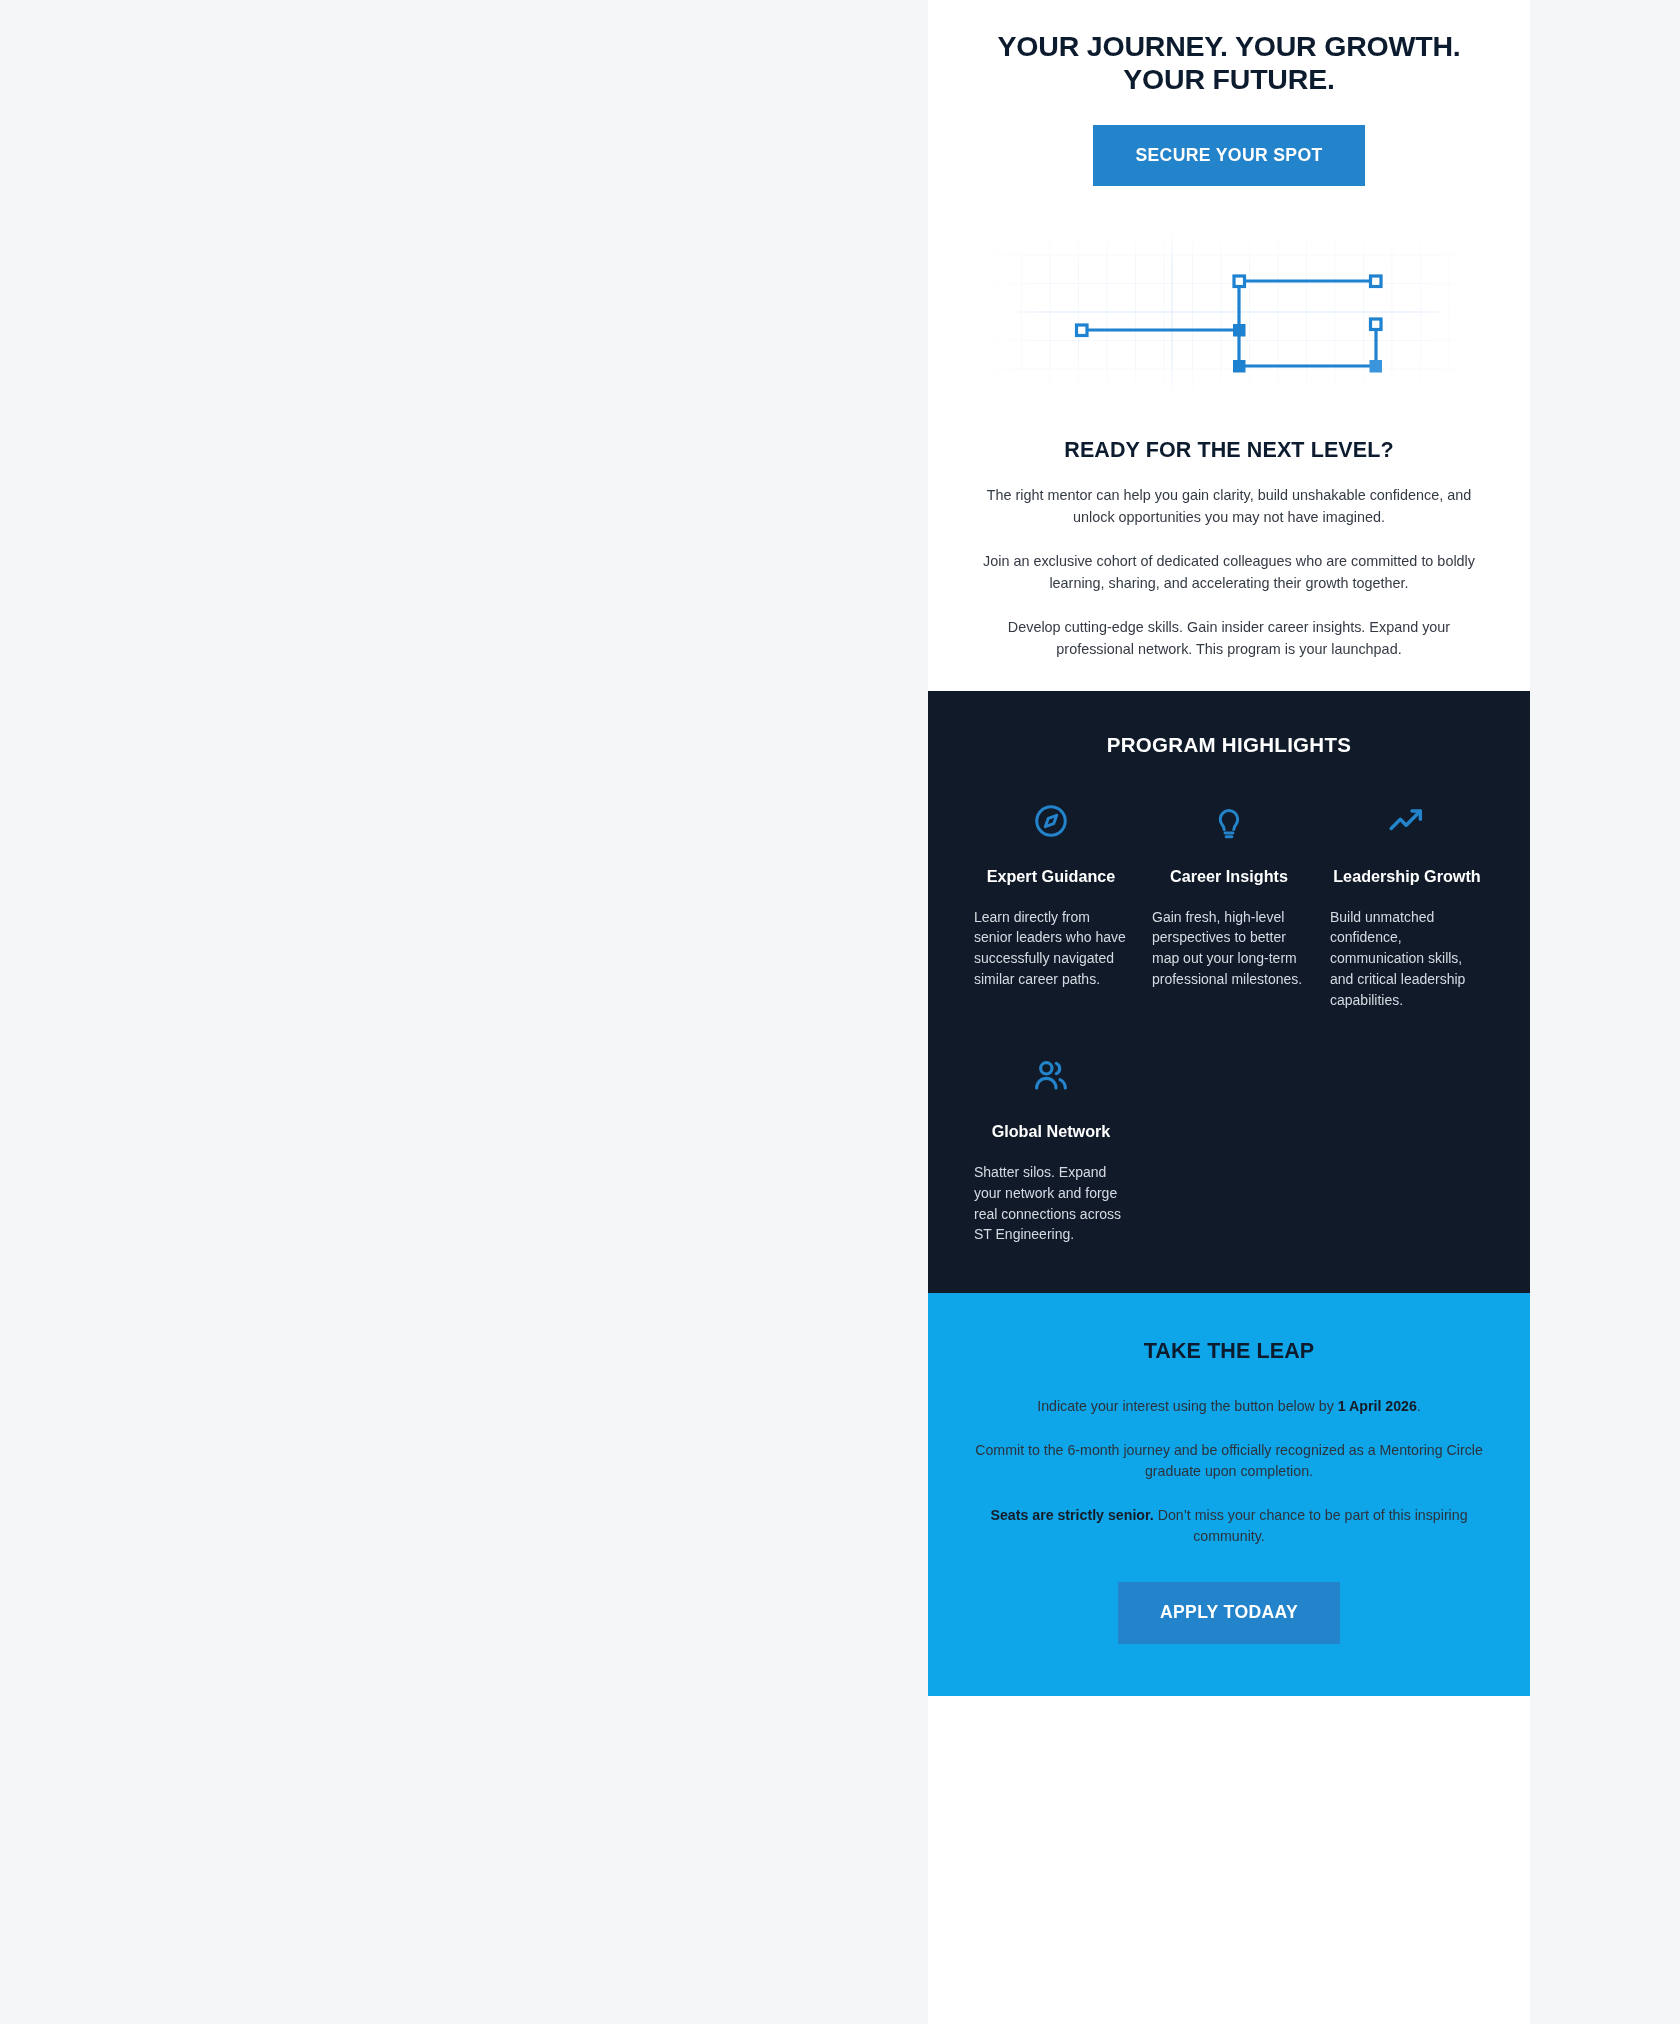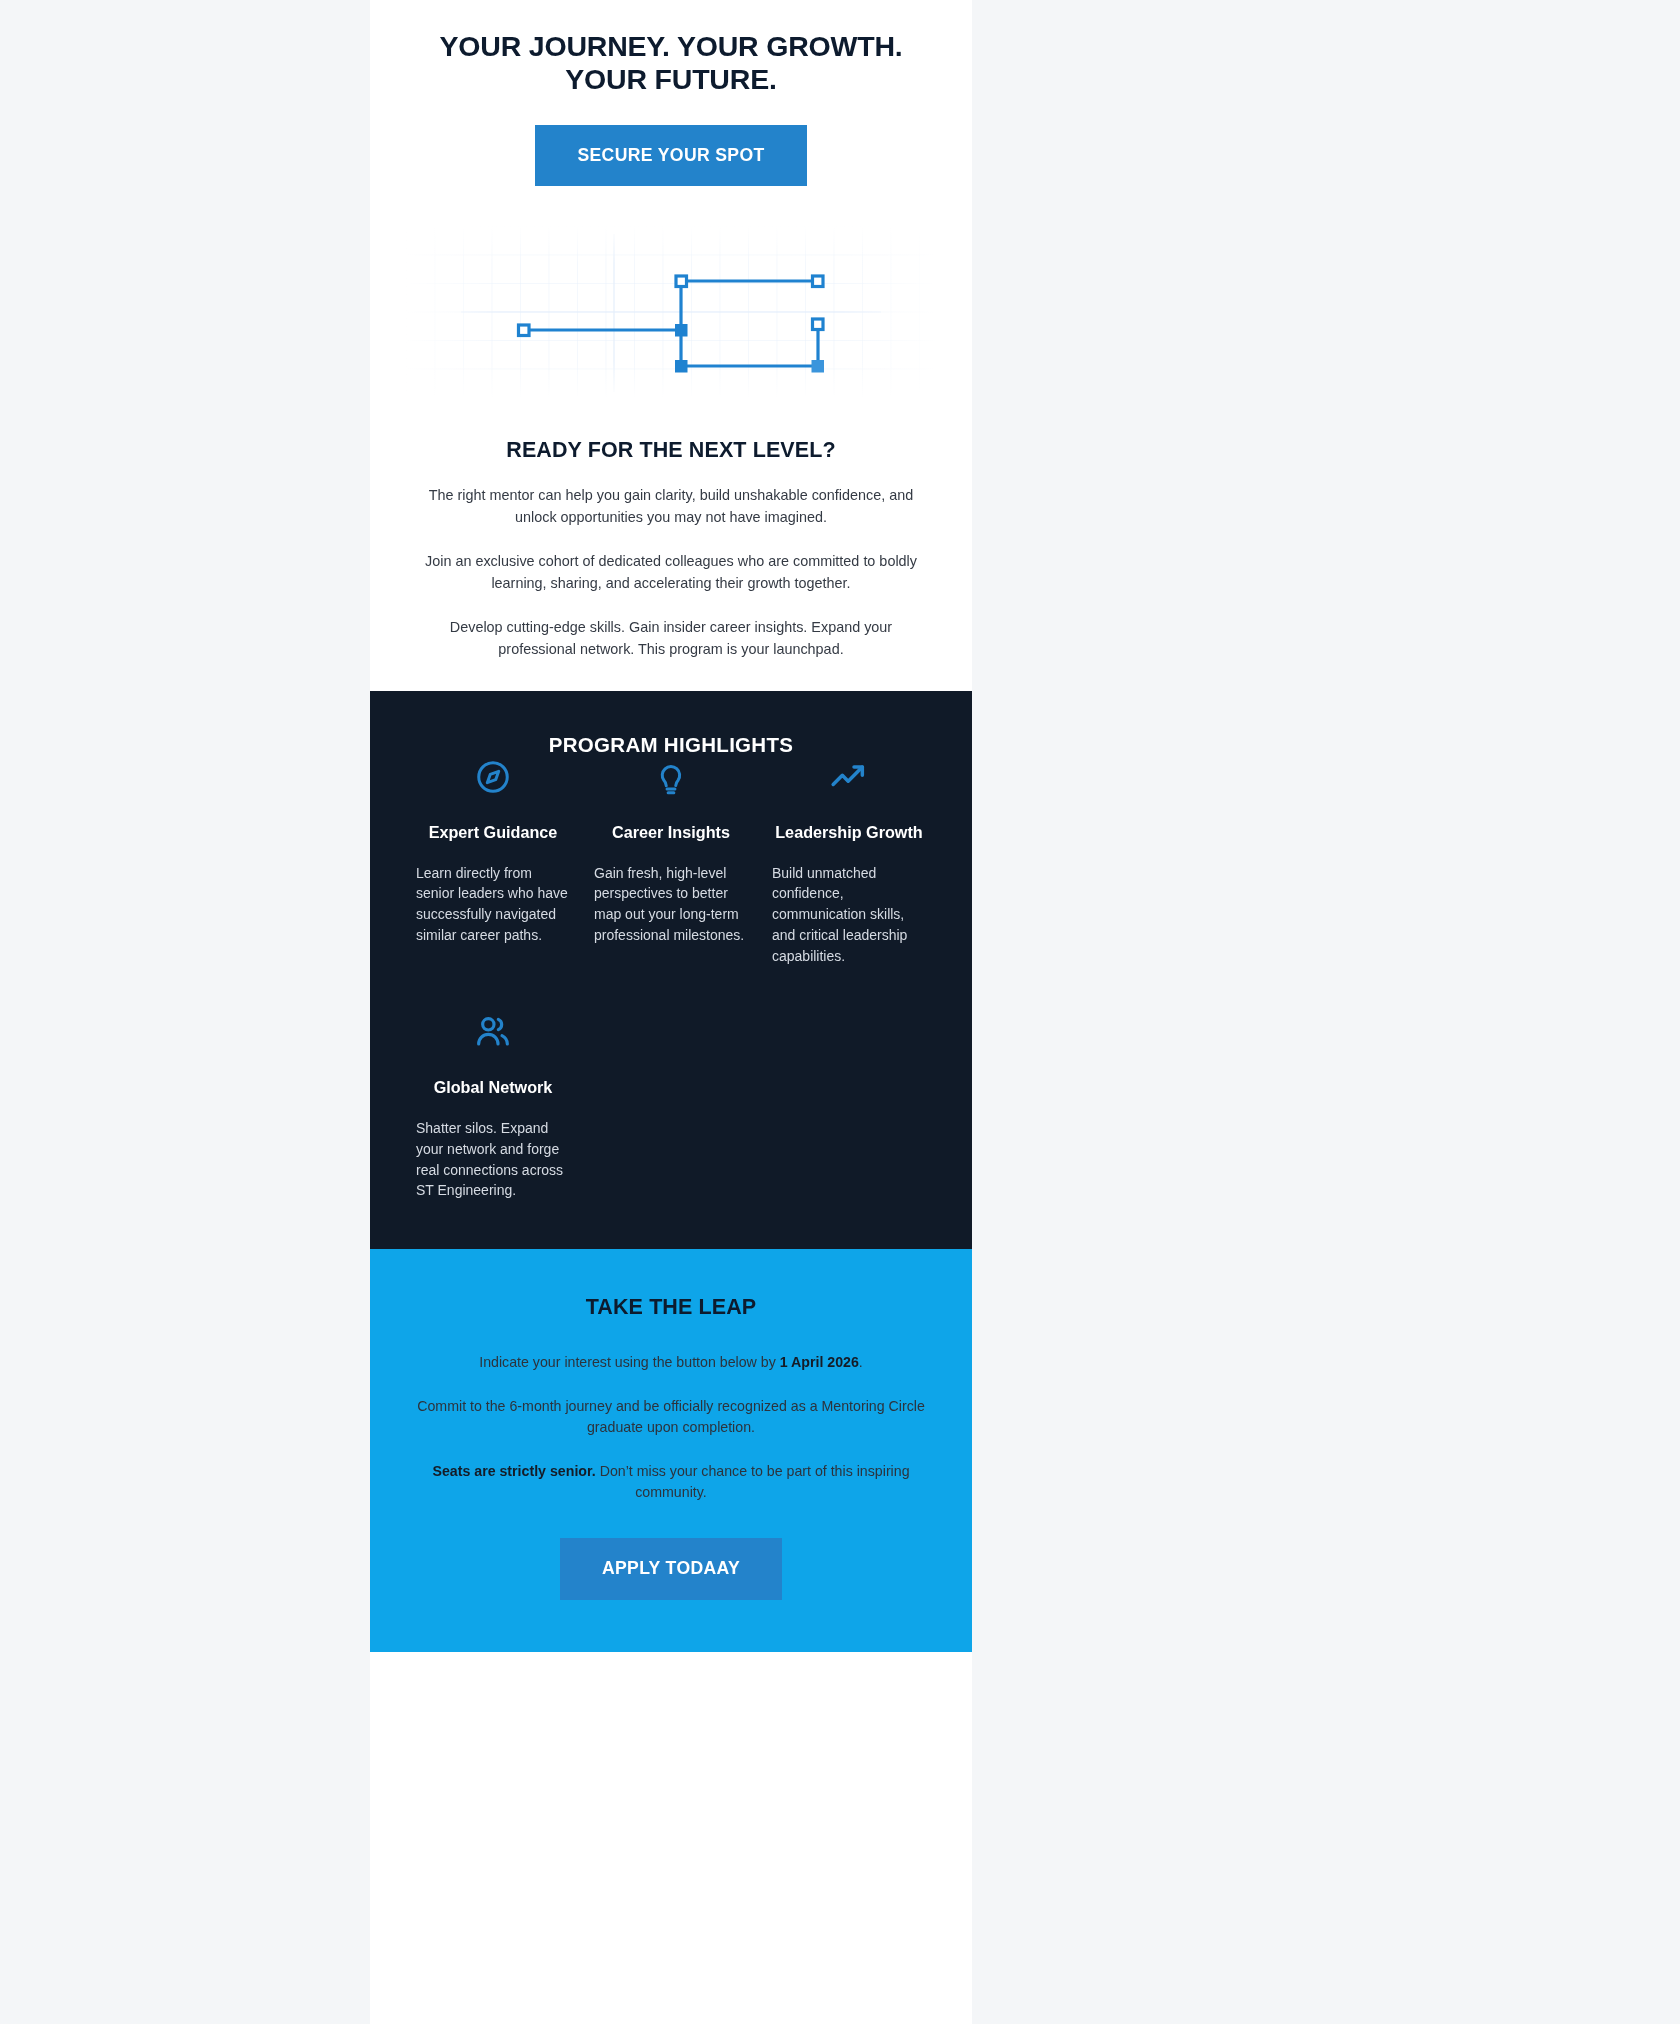--- a/index.html
+++ b/index.html
@@ -5,25 +5,25 @@
   * { box-sizing: border-box; margin: 0; padding: 0; }
 
   html, body {
     width: 1680px;
     background: #f4f6f8;
     font-family: "Liberation Sans", sans-serif;
     -webkit-font-smoothing: antialiased;
   }
 
   .page {
-    width: 1404px;
+    width: 1530px;
     min-height: 2024px;
     background: #f4f6f8;
     display: flex;
-    justify-content: center;
+    justify-content: flex-end;
     border-radius: 11px;
   }
 
   .email-column {
     width: 602px;
     margin-left: -62px;      
     background: #ffffff;
     display: flex;
     flex-direction: column;
   }
@@ -104,20 +104,21 @@
     background: #101a28;
     padding: 42px 44px 48px 44px;
   }
   .highlights-title {
     text-align: center;
     color: #ffffff;
     font-size: 20.5px;
     font-weight: 700;
     letter-spacing: 0.3px;
     text-transform: uppercase;
+    margin-bottom: 44px;
   }
   .card-grid {
     display: grid;
     grid-template-columns: 1fr 1fr 1fr;
     column-gap: 20px;
     row-gap: 46px;
   }
   .card { text-align: left; }
   .card-icon {
     height: 40px;

